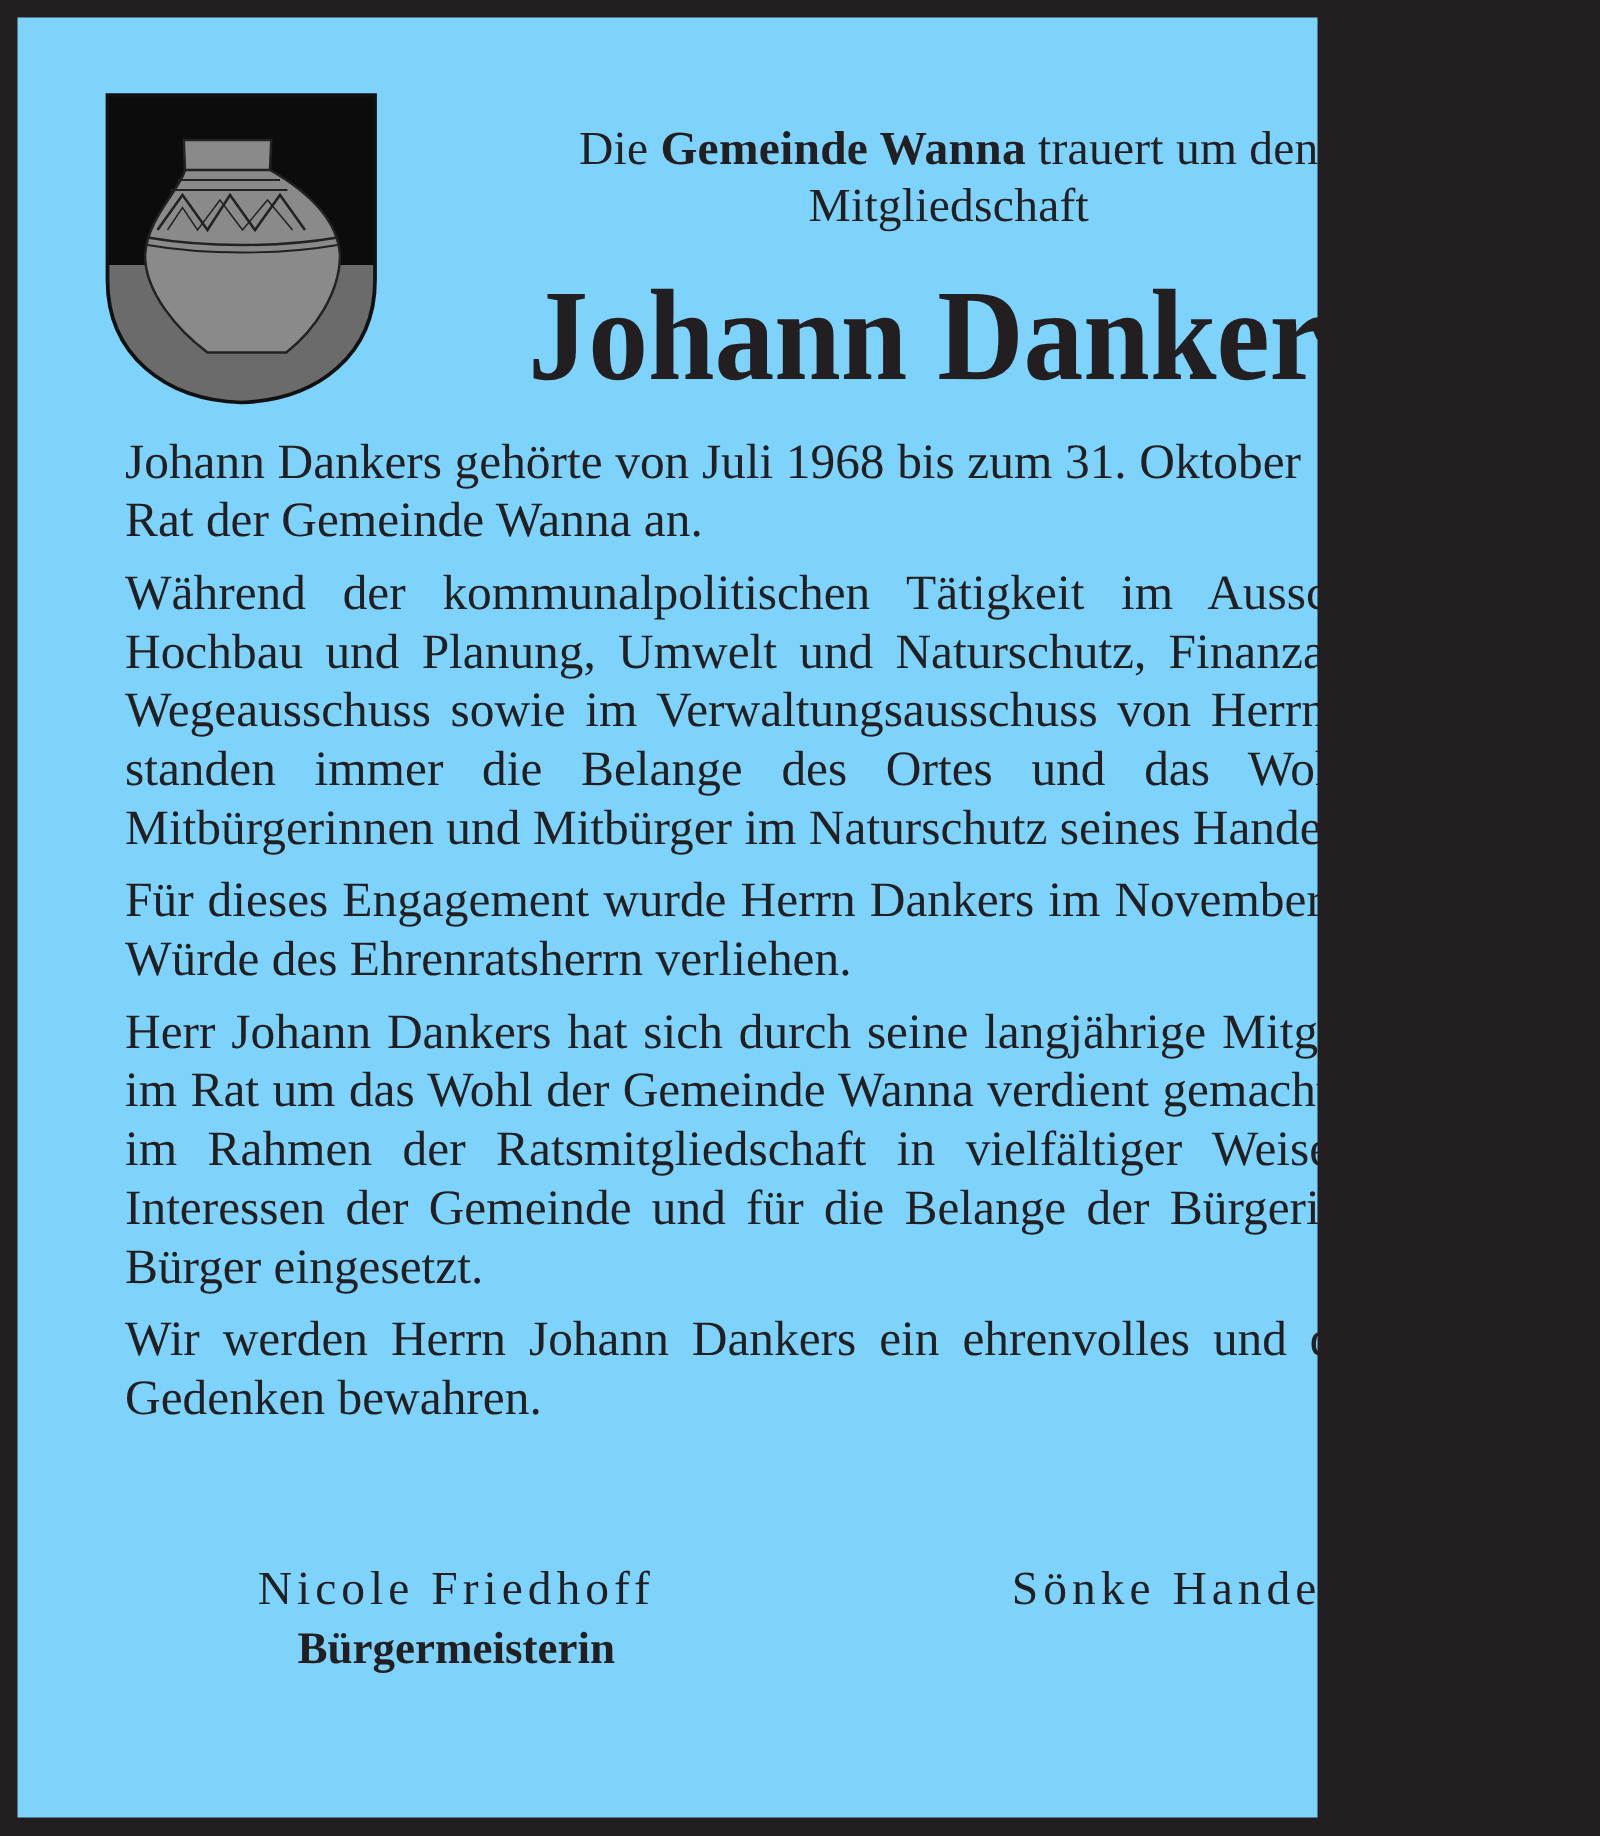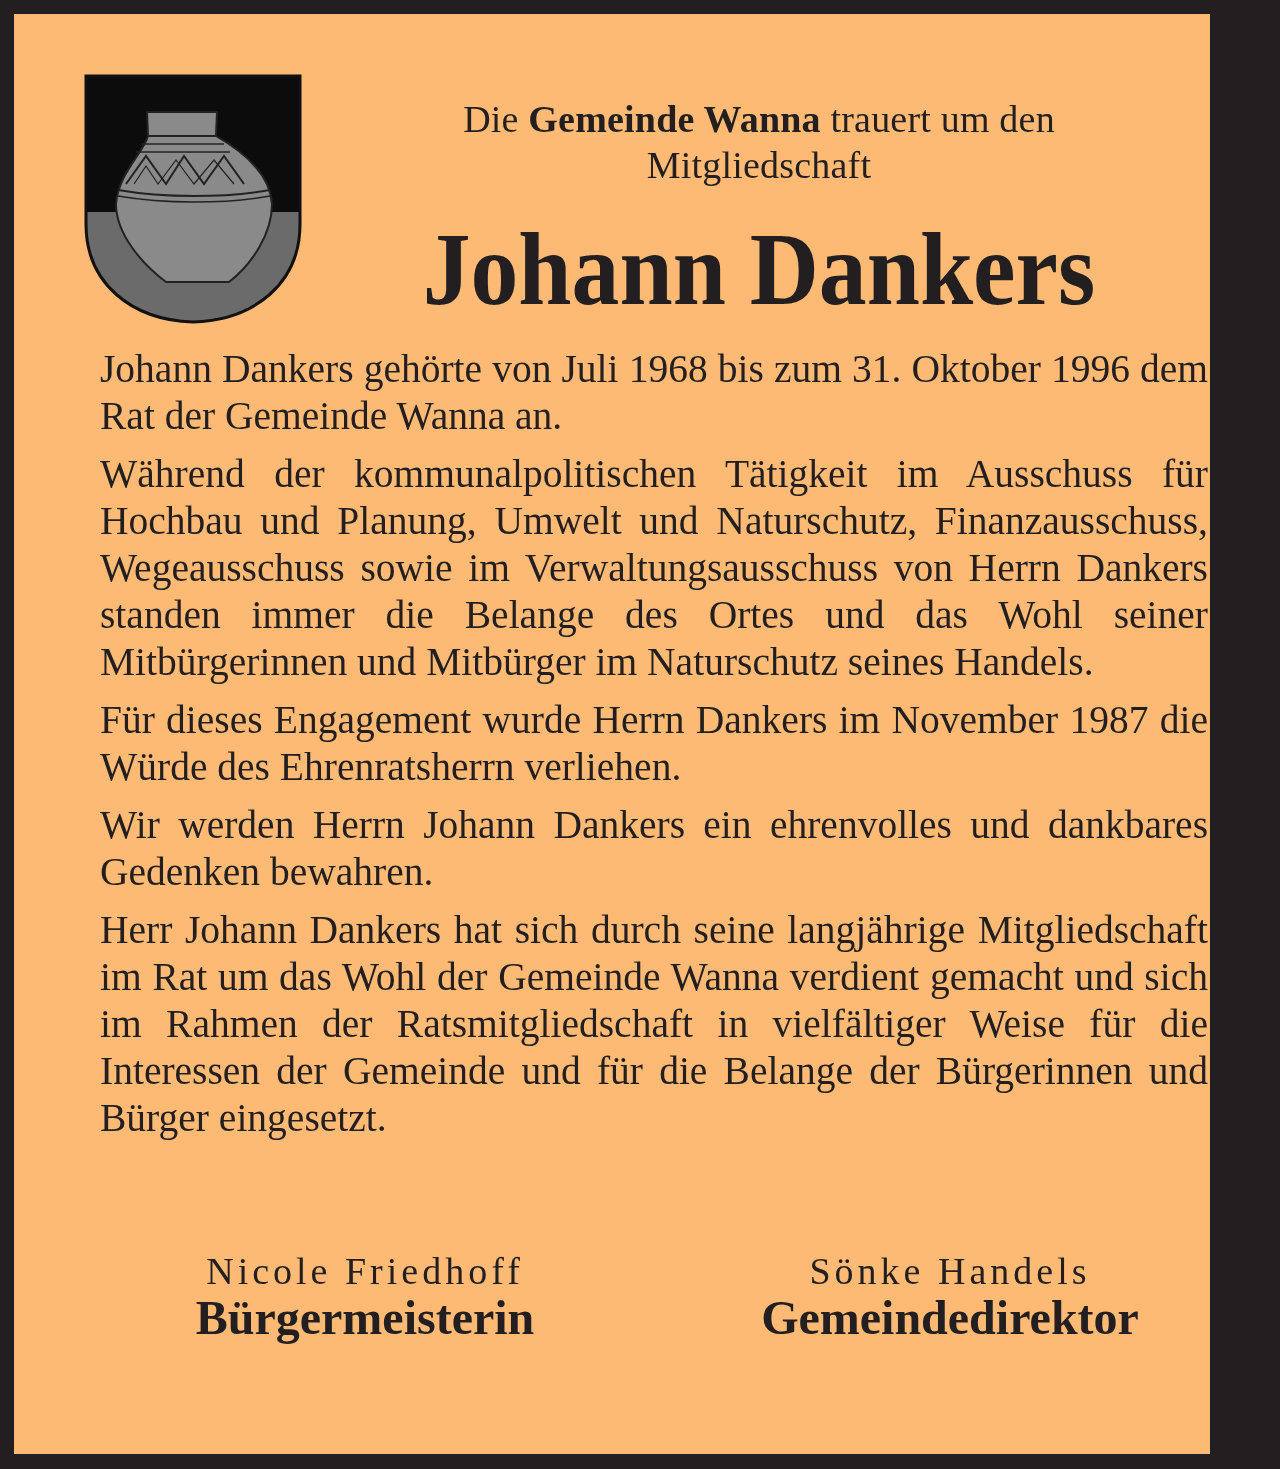--- a/index.html
+++ b/index.html
@@ -7,22 +7,22 @@
     width: 1280px; height: 1469px;
     background: #231f20;
     position: relative;
     overflow: hidden;
     font-family: "DejaVu Serif", "Liberation Serif", serif;
     color: #231f20;
   }
   .card {
     position: absolute;
     left: 14px; top: 14px;
-    width: 1196px; height: 1440px;
-    background: #fdba74;
+    width: 1040px; height: 1440px;
+    background: #7dd3fc;
   }
   .crest {
     position: absolute;
     left: 70px; top: 60px;
     width: 218px; height: 250px;
   }
   .header {
     position: absolute;
     left: 330px; top: 82px;
     width: 830px;
@@ -63,21 +63,21 @@
     top: 1248px;
     text-align: center;
     font-family: Liberation Serif, serif;
   }
   .sig .sname {
     font-size: 38px;
     letter-spacing: 4px;
     line-height: 46px;
   }
   .sig .stitle {
-    font-size: 48px;
+    font-size: 36px;
     font-weight: bold;
     line-height: 48px;
   }
   .sig-left { left: 150px; width: 430px; }
   .sig-right { left: 740px; width: 420px; }
 </style>
 </head>
 <body>
 
 <div class="card">
@@ -111,25 +111,24 @@
     <span>trauert um den</span><br>
     <span>Mitgliedschaft</span>
   </div>
 
   <div class="name">Johann Dankers</div>
 
   <div class="body">
     <p>Johann Dankers gehörte von Juli 1968 bis zum 31. Okto­ber 1996 dem Rat der Gemeinde Wanna an.</p>
     <p>Während der kommunalpolitischen Tätigkeit im Ausschuss für Hochbau und Planung, Umwelt und Naturschutz, Finanzausschuss, Wegeausschuss sowie im Verwaltungsausschuss von Herrn Dankers standen immer die Belange des Ortes und das Wohl seiner Mitbürgerinnen und Mitbürger im Naturschutz seines Handels.</p>
     <p>Für dieses Engagement wurde Herrn Dankers im No­vember 1987 die Würde des Ehrenratsherrn verliehen.</p>
+    <p>Herr Johann Dankers hat sich durch seine langjährige Mitgliedschaft im Rat um das Wohl der Gemeinde Wanna verdient gemacht und sich im Rahmen der Rats­mitgliedschaft in vielfältiger Weise für die Interessen der Gemeinde und für die Belange der Bürgerinnen und Bürger eingesetzt.</p>
     <p>Wir werden Herrn Johann Dankers ein ehrenvolles und dankbares Gedenken bewahren.</p>
-    <p>Herr Johann Dankers hat sich durch seine langjährige Mitgliedschaft im Rat um das Wohl der Gemeinde Wanna verdient gemacht und sich im Rahmen der Rats­mitgliedschaft in vielfältiger Weise für die Interessen der Gemeinde und für die Belange der Bürgerinnen und Bürger eingesetzt.</p>
   </div>
 </div>
 
 <div class="sig sig-left">
   <div class="sname">Nicole Friedhoff</div>
   <div class="stitle">Bürgermeisterin</div>
 </div>
 <div class="sig sig-right">
   <div class="sname">Sönke Handels</div>
-  <div class="stitle">Gemeindedirektor</div>
 </div>
 
 </body></html>

